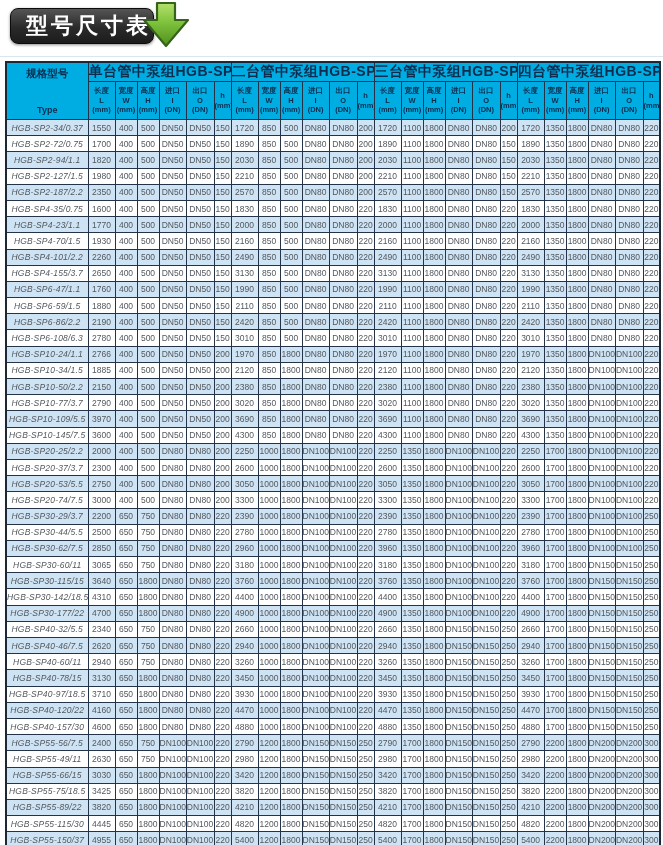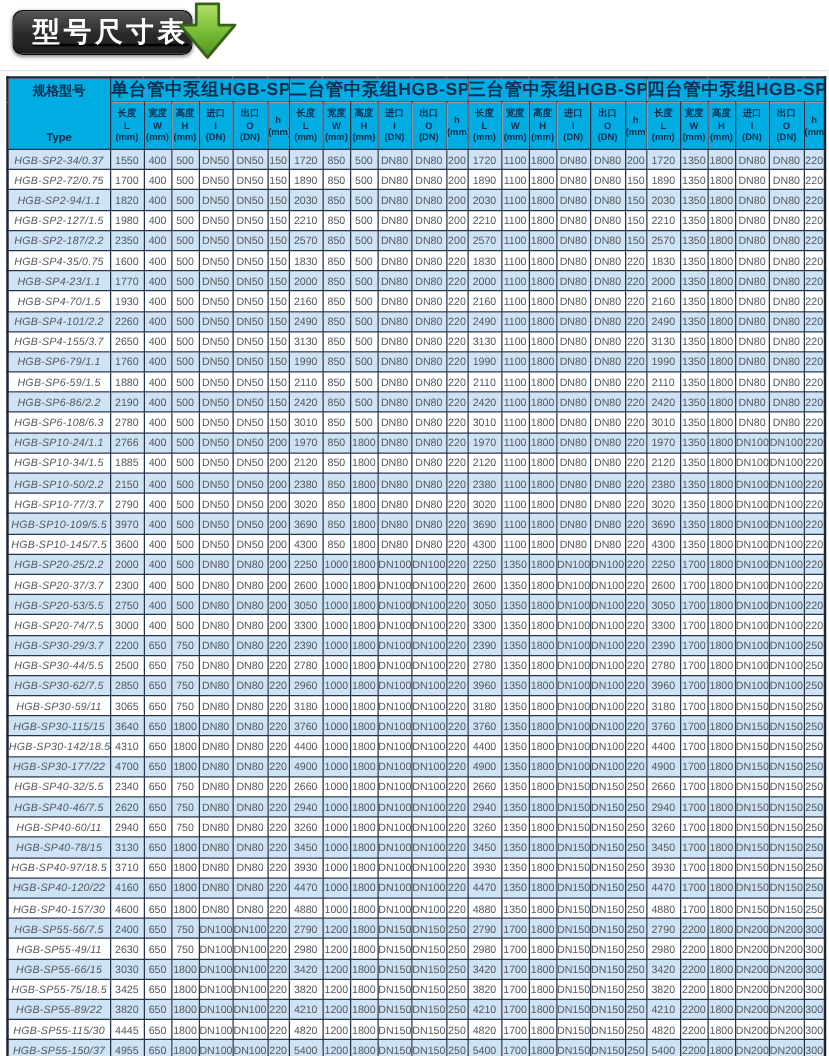--- a/index.html
+++ b/index.html
@@ -6,21 +6,21 @@
   html,body { margin:0; padding:0; }
   body {
     width:663px; height:845px; background:#ffffff; position:relative;
     font-family:"Liberation Sans", sans-serif; overflow:hidden;
   }
   .title-badge {
     position:absolute; left:10px; top:8px; height:36px; width:144px;
     background:linear-gradient(#555555,#2a2a2a 55%,#1c1c1c);
     border:1px solid #0c0c0c; border-radius:8px;
     box-shadow:0 1px 3px rgba(0,0,0,.45);
-    display:flex; align-items:center; padding-left:15px;text-decoration:underline;
+    display:flex; align-items:center; padding-left:15px;
   }
   .title-badge .label {
     color:#ffffff; font-size:22px; font-weight:bold; letter-spacing:3px;
     white-space:nowrap;
   }
   .arrow-wrap { position:absolute; left:140px; top:1px; width:52px; height:48px; }
   .divider { position:absolute; left:0; top:56px; width:663px; height:1px; background:#d9e5ef; }
   table.dim {
     position:absolute; left:5px; top:61px; width:653px;
     border-collapse:collapse; table-layout:fixed;
@@ -391,21 +391,21 @@
         <td>DN80</td>
         <td>220</td>
         <td>3130</td>
         <td>1350</td>
         <td>1800</td>
         <td>DN80</td>
         <td>DN80</td>
         <td>220</td>
       </tr>
       <tr>
-        <td class="model">HGB-SP6-79/1.1</td>
+        <td class="model">HGB-SP6-47/1.1</td>
         <td>1760</td>
         <td>400</td>
         <td>500</td>
         <td>DN50</td>
         <td>DN50</td>
         <td>150</td>
         <td>1990</td>
         <td>850</td>
         <td>500</td>
         <td>DN80</td>
@@ -850,21 +850,21 @@
         <td>DN100</td>
         <td>220</td>
         <td>3960</td>
         <td>1700</td>
         <td>1800</td>
         <td>DN100</td>
         <td>DN100</td>
         <td>250</td>
       </tr>
       <tr>
-        <td class="model">HGB-SP30-59/11</td>
+        <td class="model">HGB-SP30-60/11</td>
         <td>3065</td>
         <td>650</td>
         <td>750</td>
         <td>DN80</td>
         <td>DN80</td>
         <td>220</td>
         <td>3180</td>
         <td>1000</td>
         <td>1800</td>
         <td>DN100</td>

